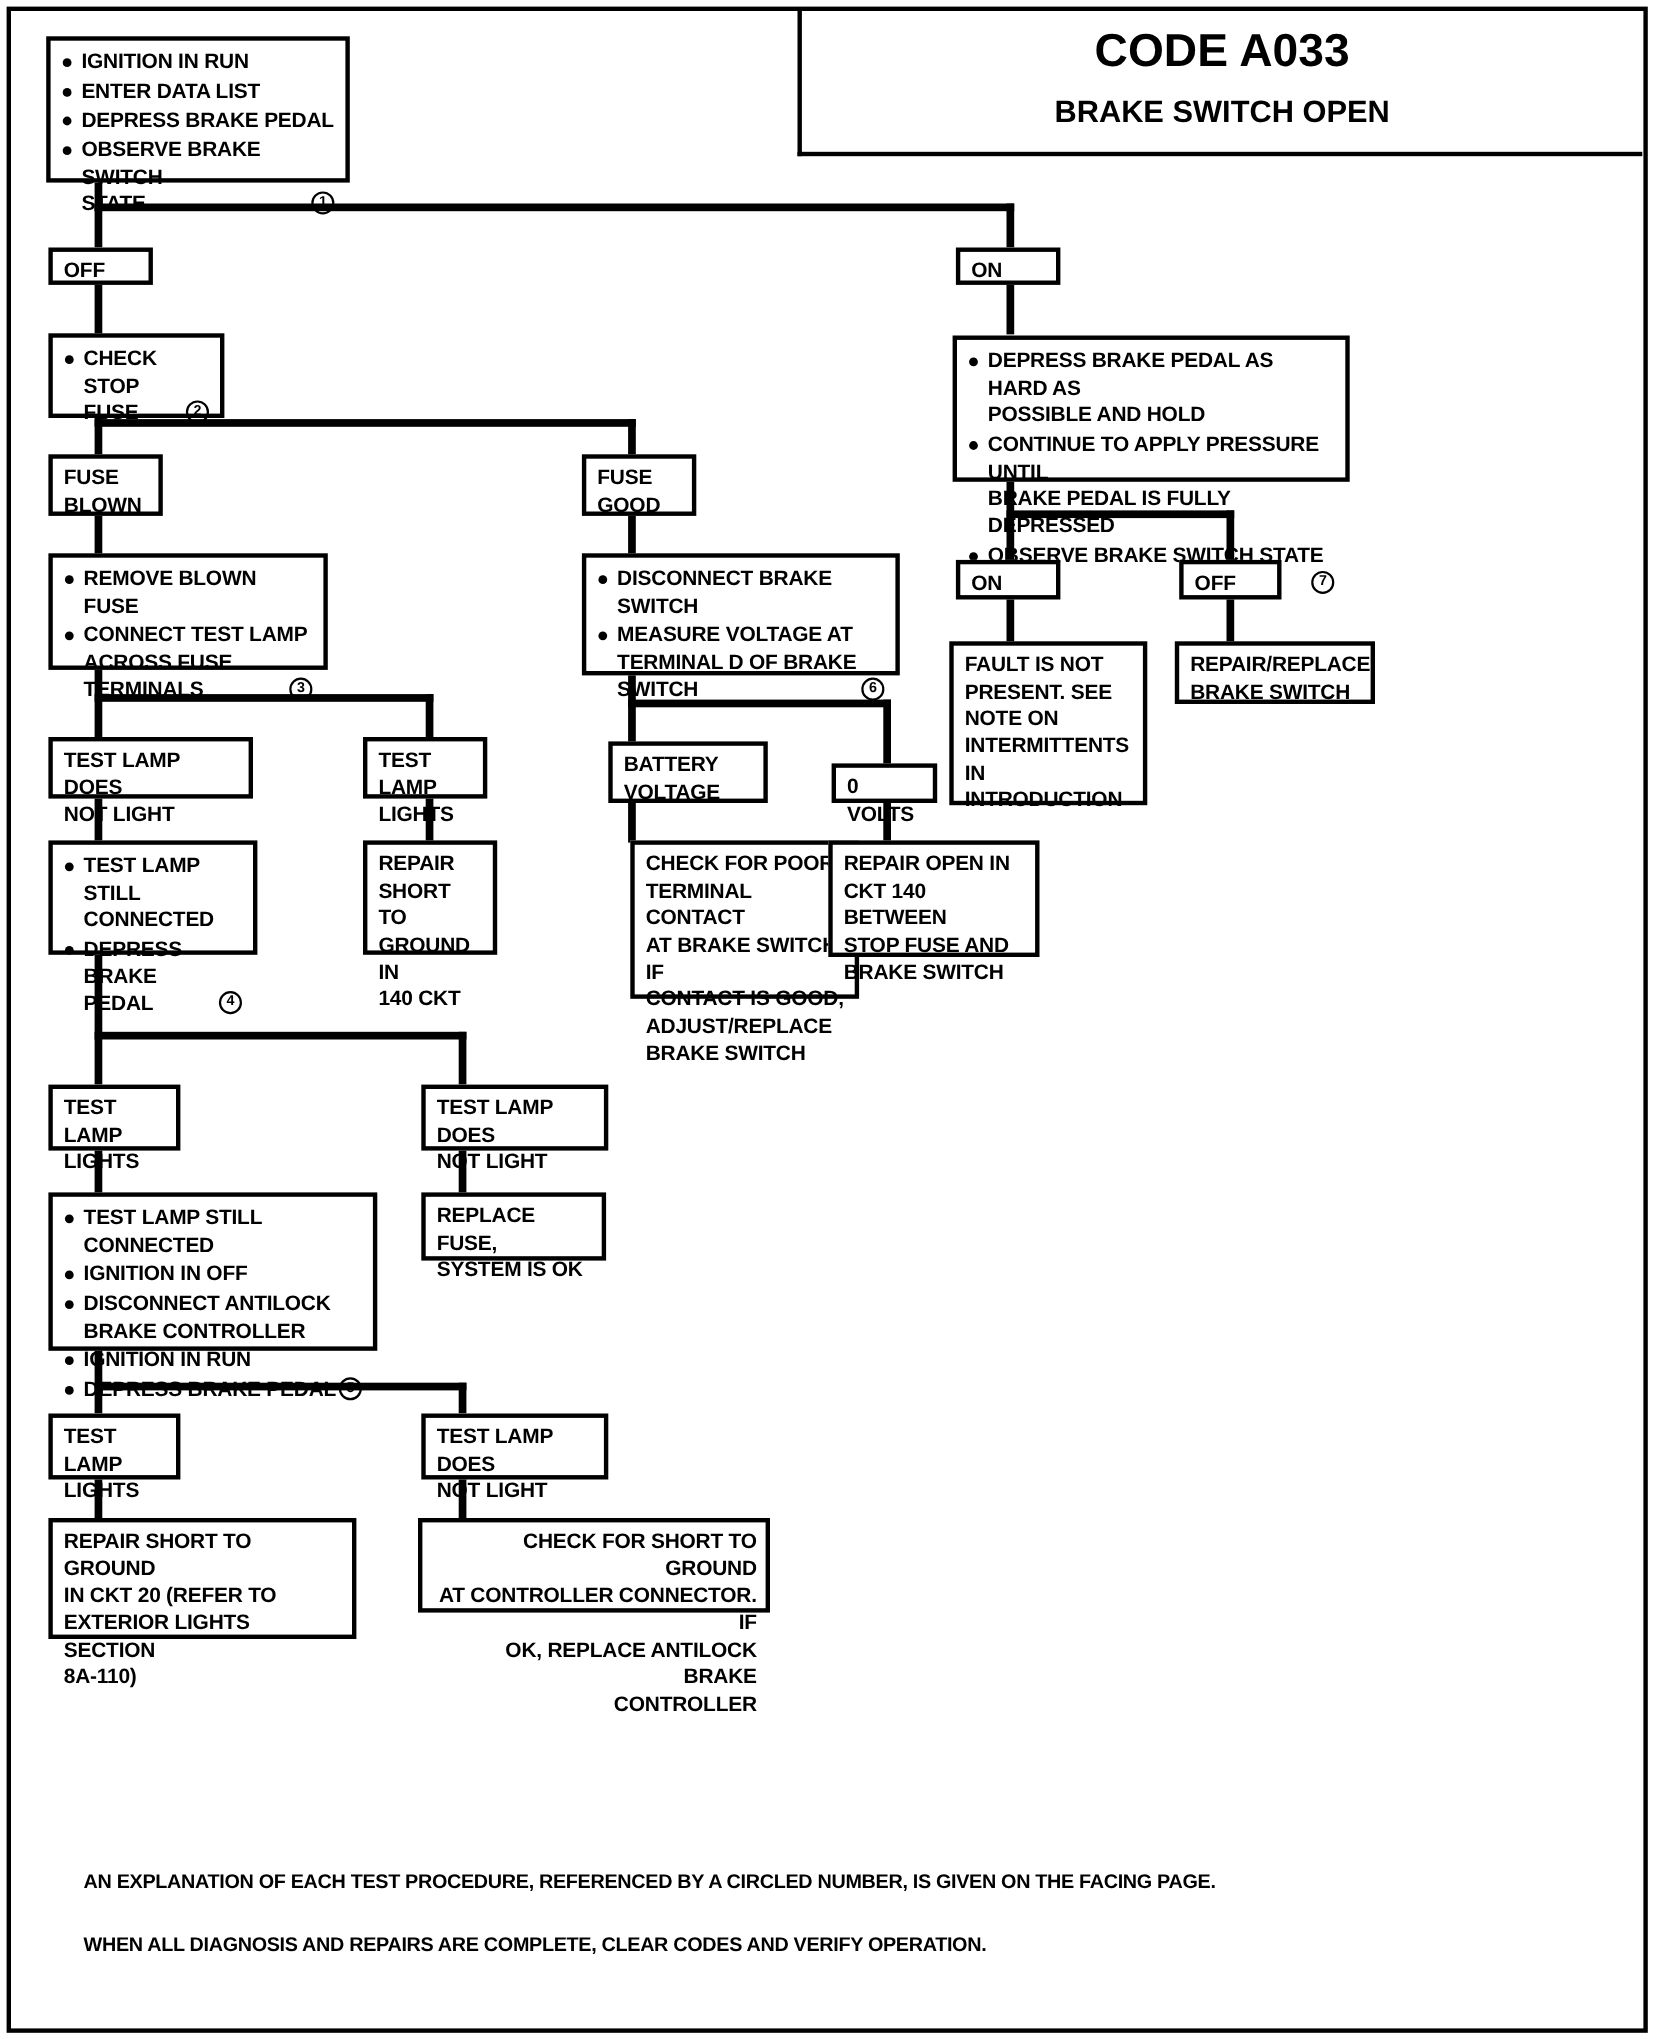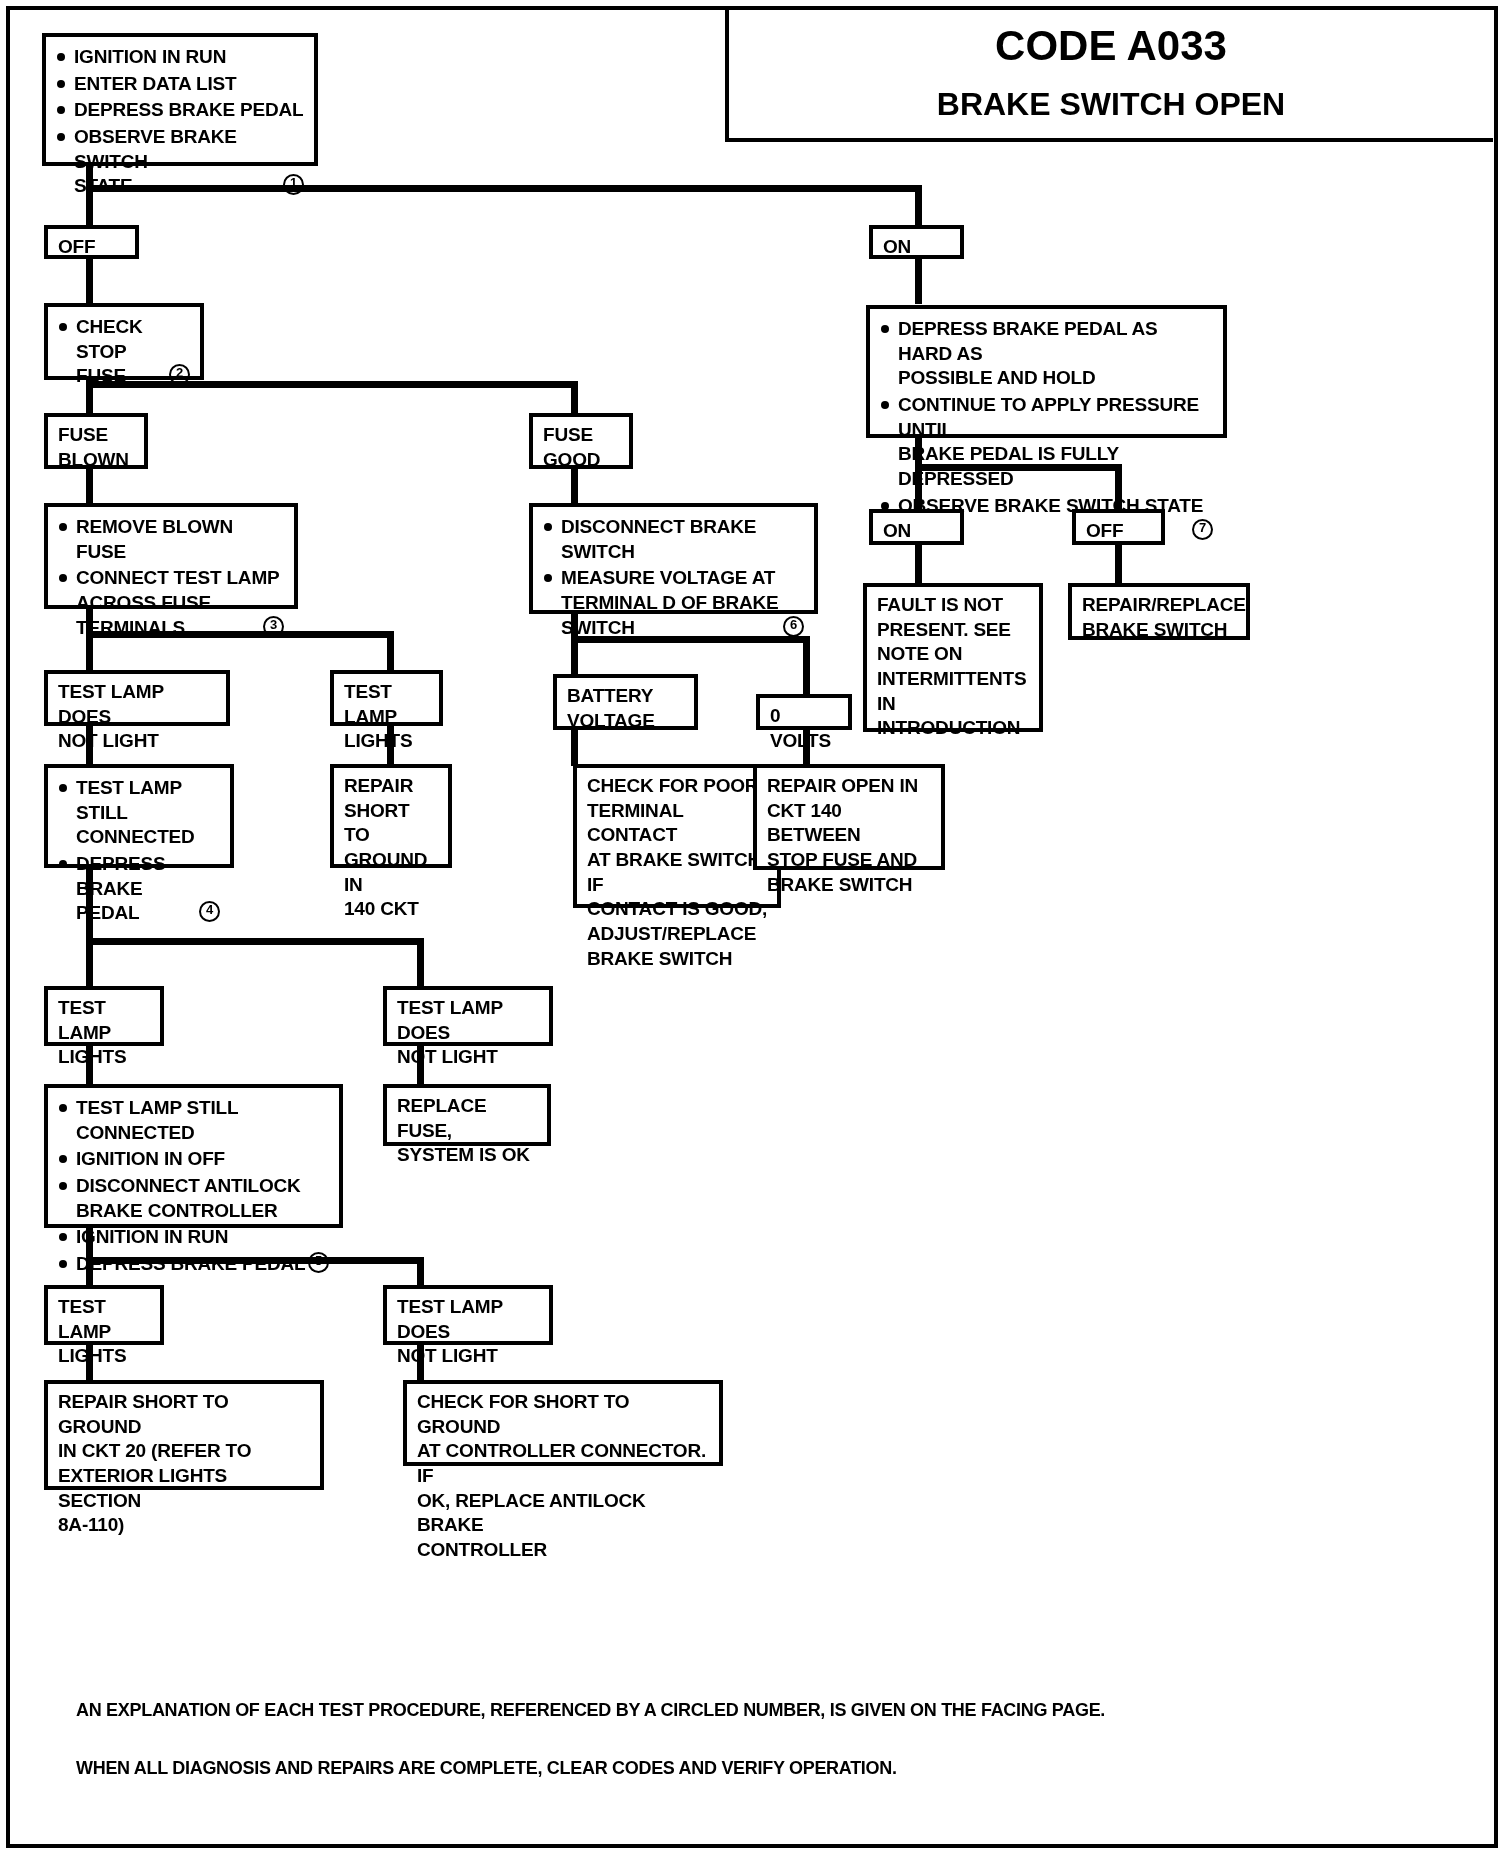--- a/index.html
+++ b/index.html
@@ -69,21 +69,21 @@
     border-top:none;border-right:none;
     box-sizing:border-box;
     background:#fff;
     text-align:center;
     z-index:6;
   }
   #title-block .t1{
     font-size:42px;font-weight:bold;margin-top:12px;letter-spacing:0px;
   }
   #title-block .t2{
-    font-size:32px;font-weight:bold;margin-top:16px;
+    font-size:28px;font-weight:bold;margin-top:16px;
   }
   .footer-line{
     position:absolute;
     font-size:18px;font-weight:bold;
     letter-spacing:-0.3px;
     color:#000;
     white-space:nowrap;
   }
 </style>
 </head>
@@ -363,21 +363,21 @@
     <div>NOT LIGHT</div>
   </div>
 
   <div class="box tight" style="left:44px;top:1380px;width:280px;height:110px;">
     <div>REPAIR SHORT TO GROUND</div>
     <div>IN CKT 20 (REFER TO</div>
     <div>EXTERIOR LIGHTS SECTION</div>
     <div>8A-110)</div>
   </div>
 
-  <div class="box tight" style="left:403px;top:1380px;width:320px;height:86px;">
+  <div class="box tight" style="left:380px;top:1380px;width:320px;height:86px;text-align:right;">
     <div>CHECK FOR SHORT TO GROUND</div>
     <div>AT CONTROLLER CONNECTOR. IF</div>
     <div>OK, REPLACE ANTILOCK BRAKE</div>
     <div>CONTROLLER</div>
   </div>
 
   <div class="footer-line" style="left:76px;top:1700px;">AN EXPLANATION OF EACH TEST PROCEDURE, REFERENCED BY A CIRCLED NUMBER, IS GIVEN ON THE FACING PAGE.</div>
   <div class="footer-line" style="left:76px;top:1758px;">WHEN ALL DIAGNOSIS AND REPAIRS ARE COMPLETE, CLEAR CODES AND VERIFY OPERATION.</div>
 </div>
 

